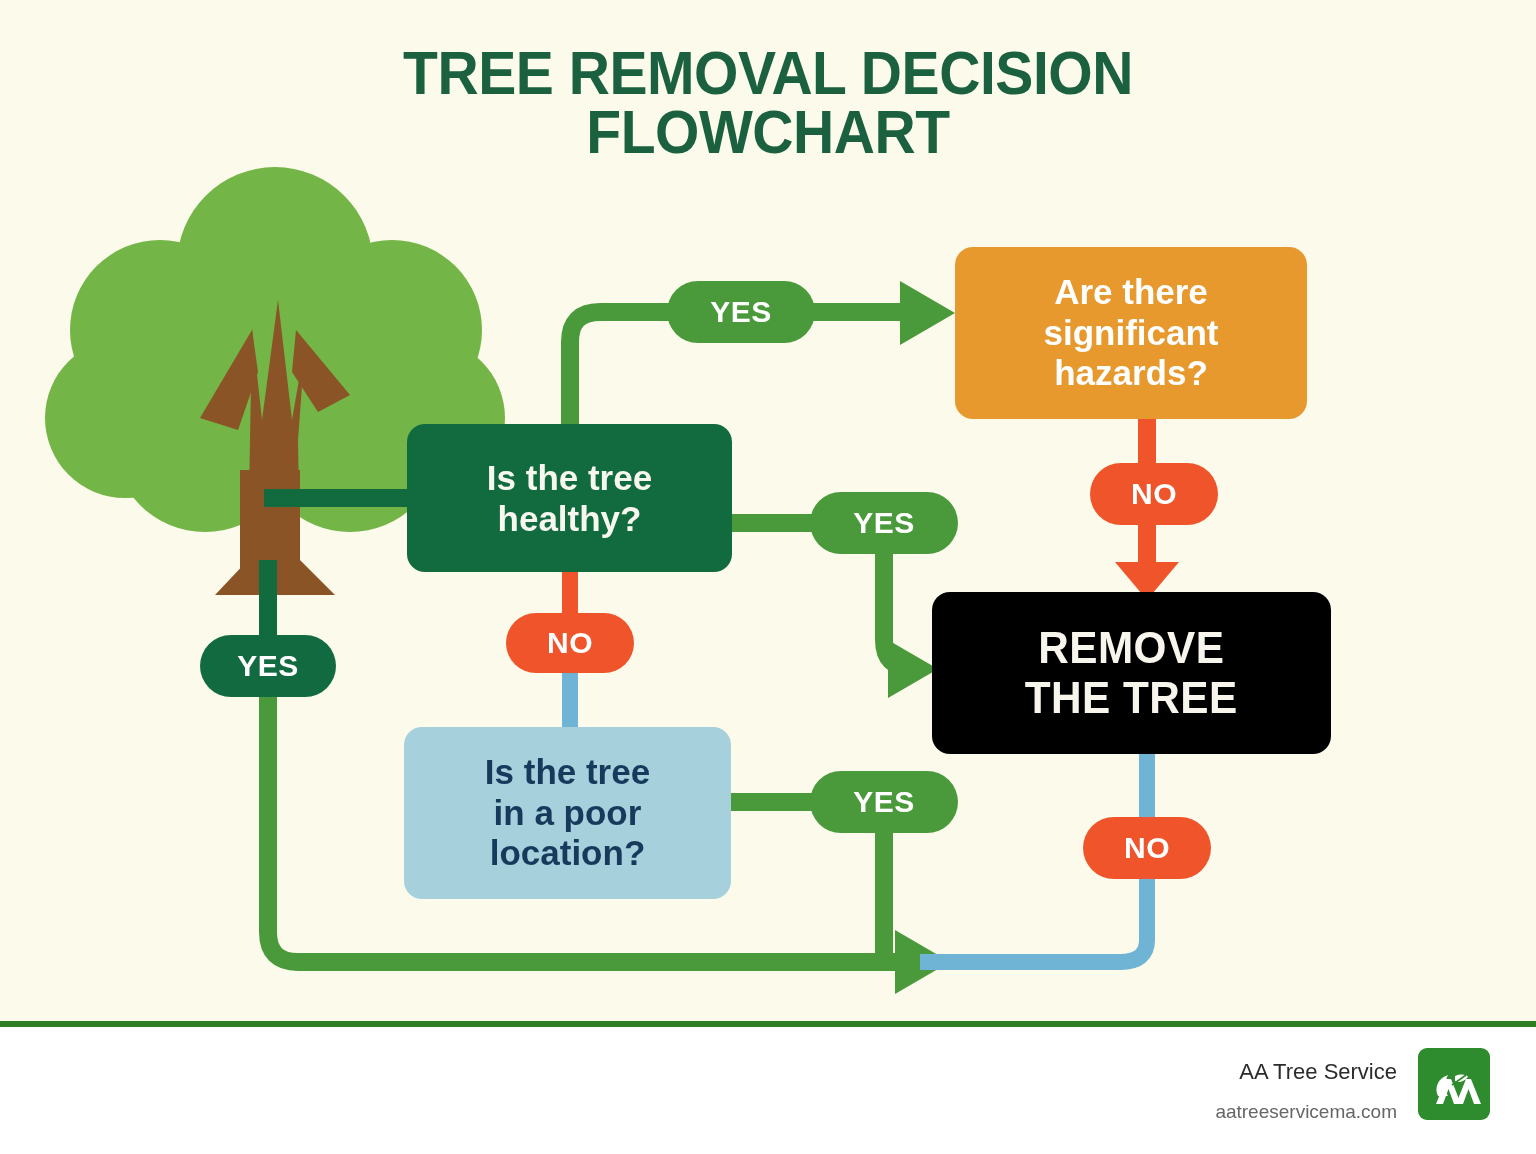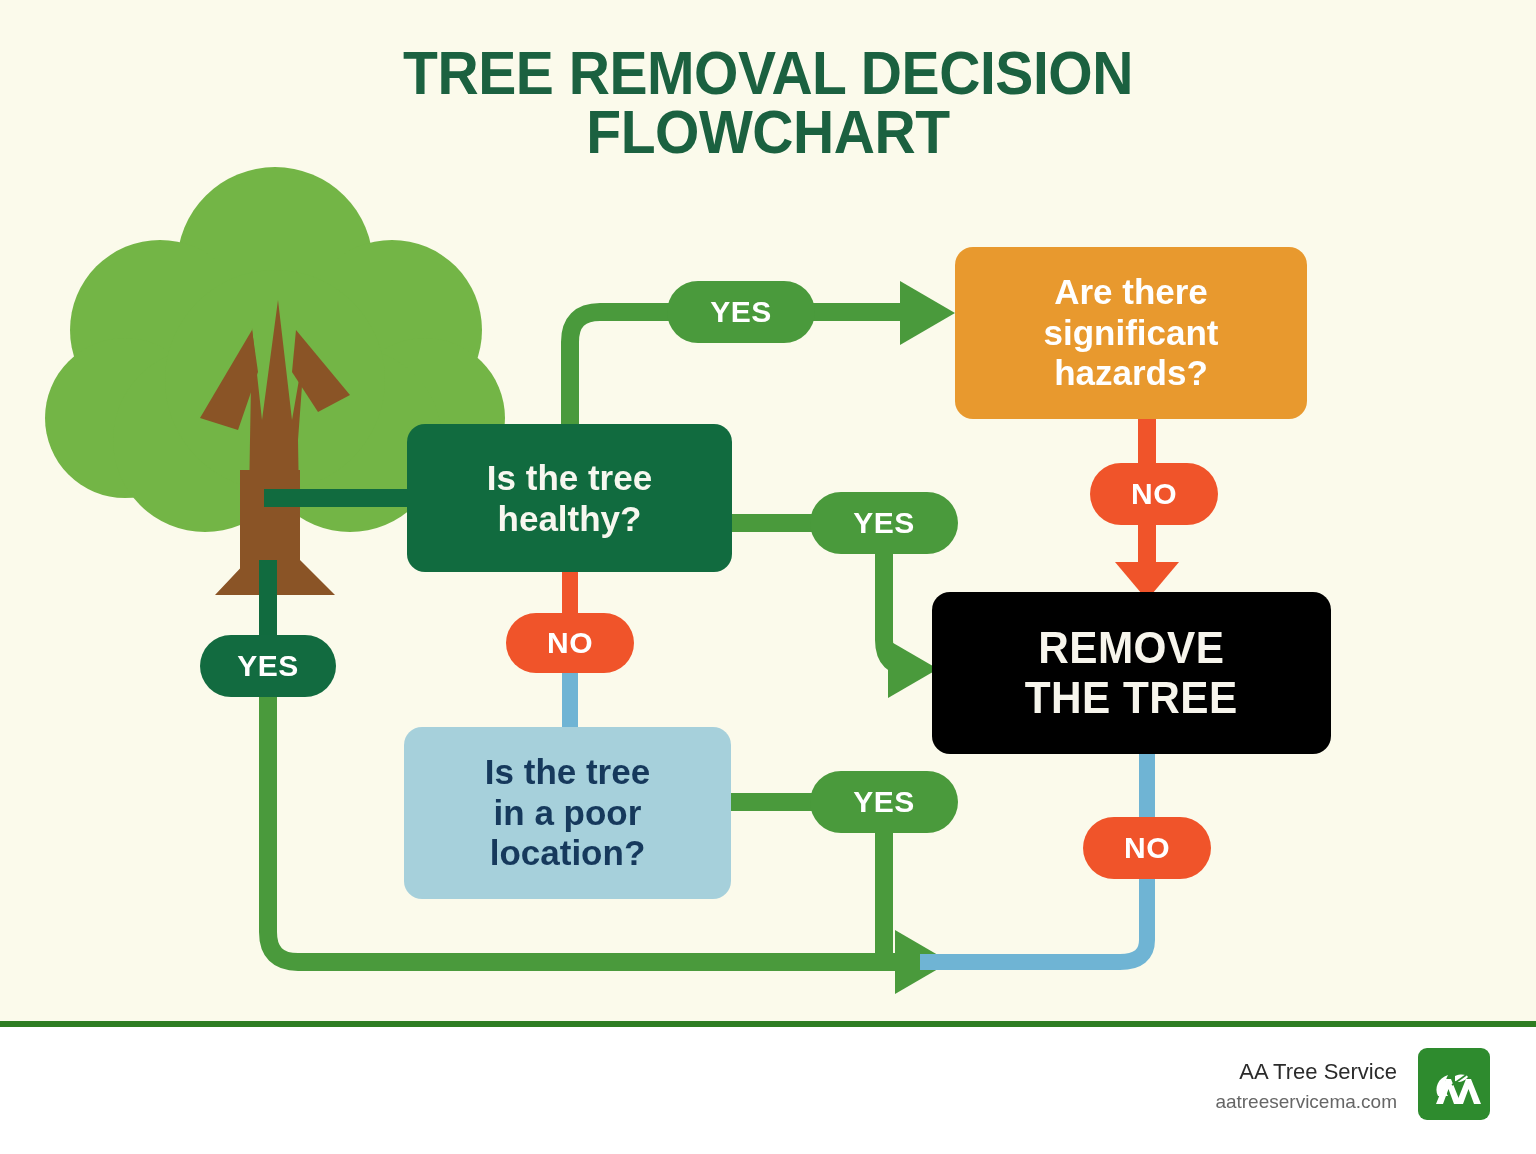--- a/index.html
+++ b/index.html
@@ -88,21 +88,21 @@
 
   
   .footer-brand{
     position:absolute;right:139px;top:1058px;
     text-align:right;
   }
   .footer-name{
     font-size:22px;font-weight:normal;color:#2B2B2B;line-height:1.25;
   }
   .footer-url{
-    font-size:19px;color:#666666;line-height:1.45;margin-top:2px;
+    font-size:19px;color:#666666;line-height:1.45;margin-top:12px;
   }
   .logo{
     position:absolute;left:1418px;top:1048px;width:72px;height:72px;
     background:#2E8B2E;border-radius:9px;
   }
 </style>
 </head>
 <body>
 
 <div id="root">

